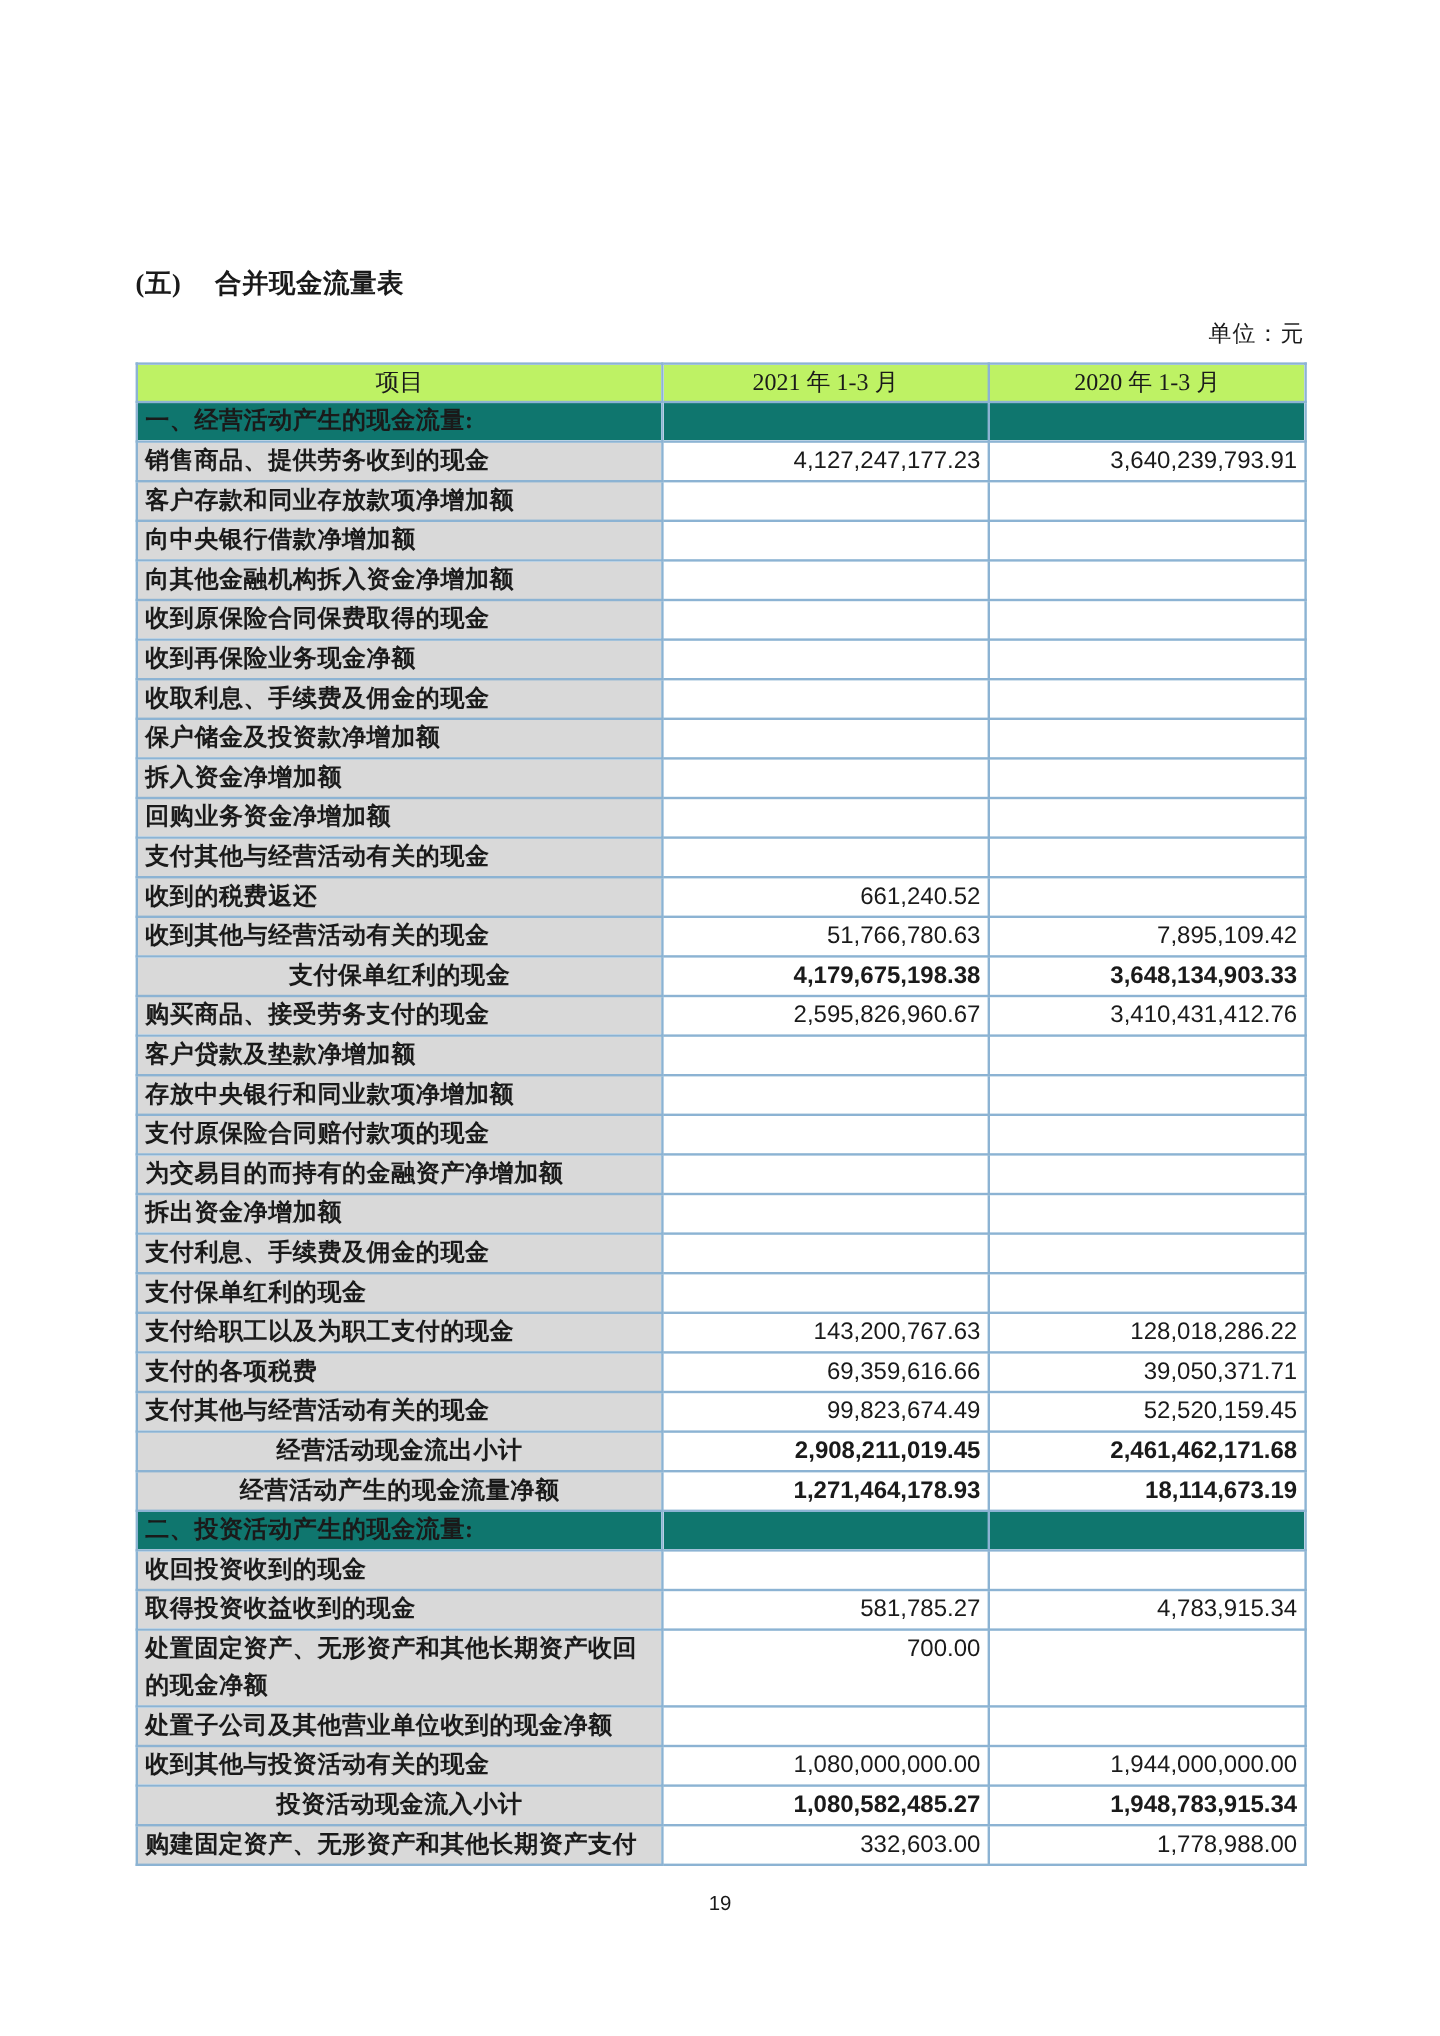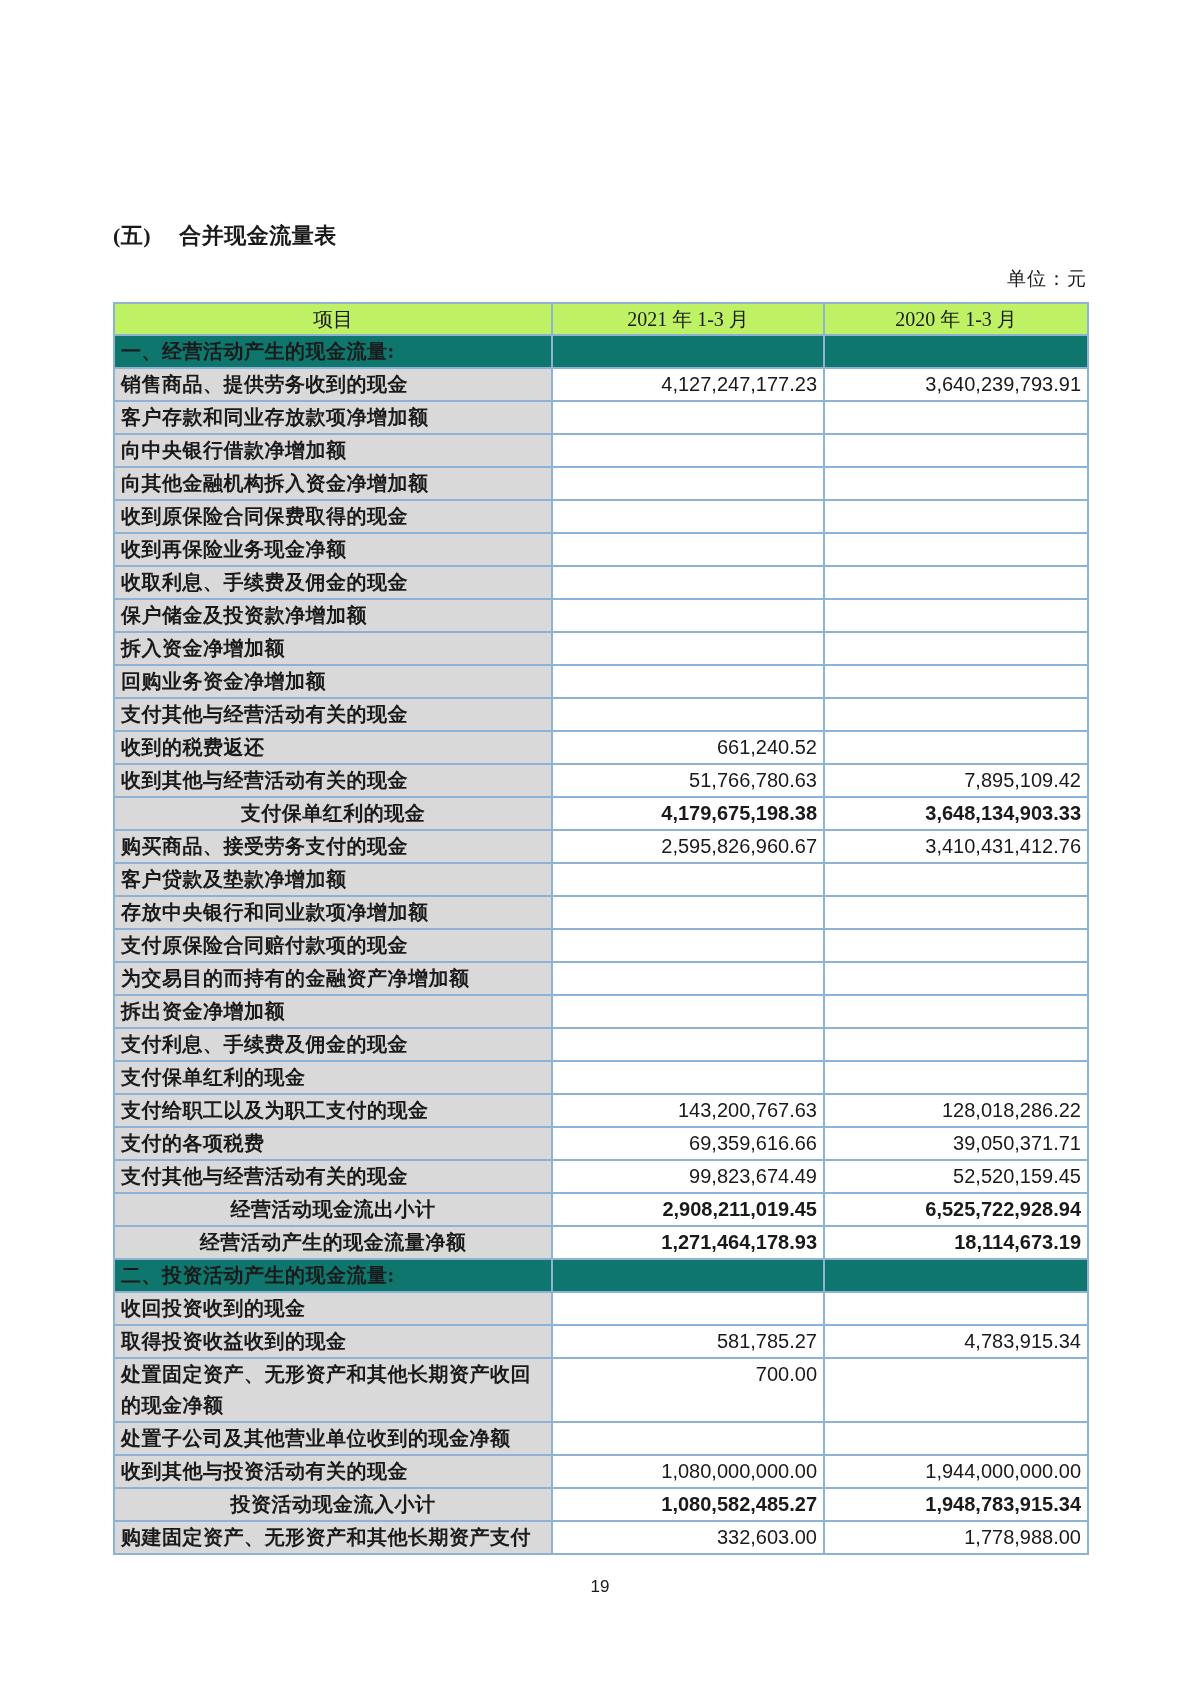--- a/index.html
+++ b/index.html
@@ -240,21 +240,21 @@
             <td class="num">39,050,371.71</td>
           </tr>
           <tr class="data">
             <td class="label">支付其他与经营活动有关的现金</td>
             <td class="num">99,823,674.49</td>
             <td class="num">52,520,159.45</td>
           </tr>
           <tr class="subtotal">
             <td class="label">经营活动现金流出小计</td>
             <td class="num">2,908,211,019.45</td>
-            <td class="num">6,525,722,928.94</td>
+            <td class="num">2,461,462,171.68</td>
           </tr>
           <tr class="subtotal">
             <td class="label">经营活动产生的现金流量净额</td>
             <td class="num">1,271,464,178.93</td>
             <td class="num">18,114,673.19</td>
           </tr>
           <tr class="section">
             <td class="label">二、投资活动产生的现金流量:</td>
             <td class="num"></td>
             <td class="num"></td>

